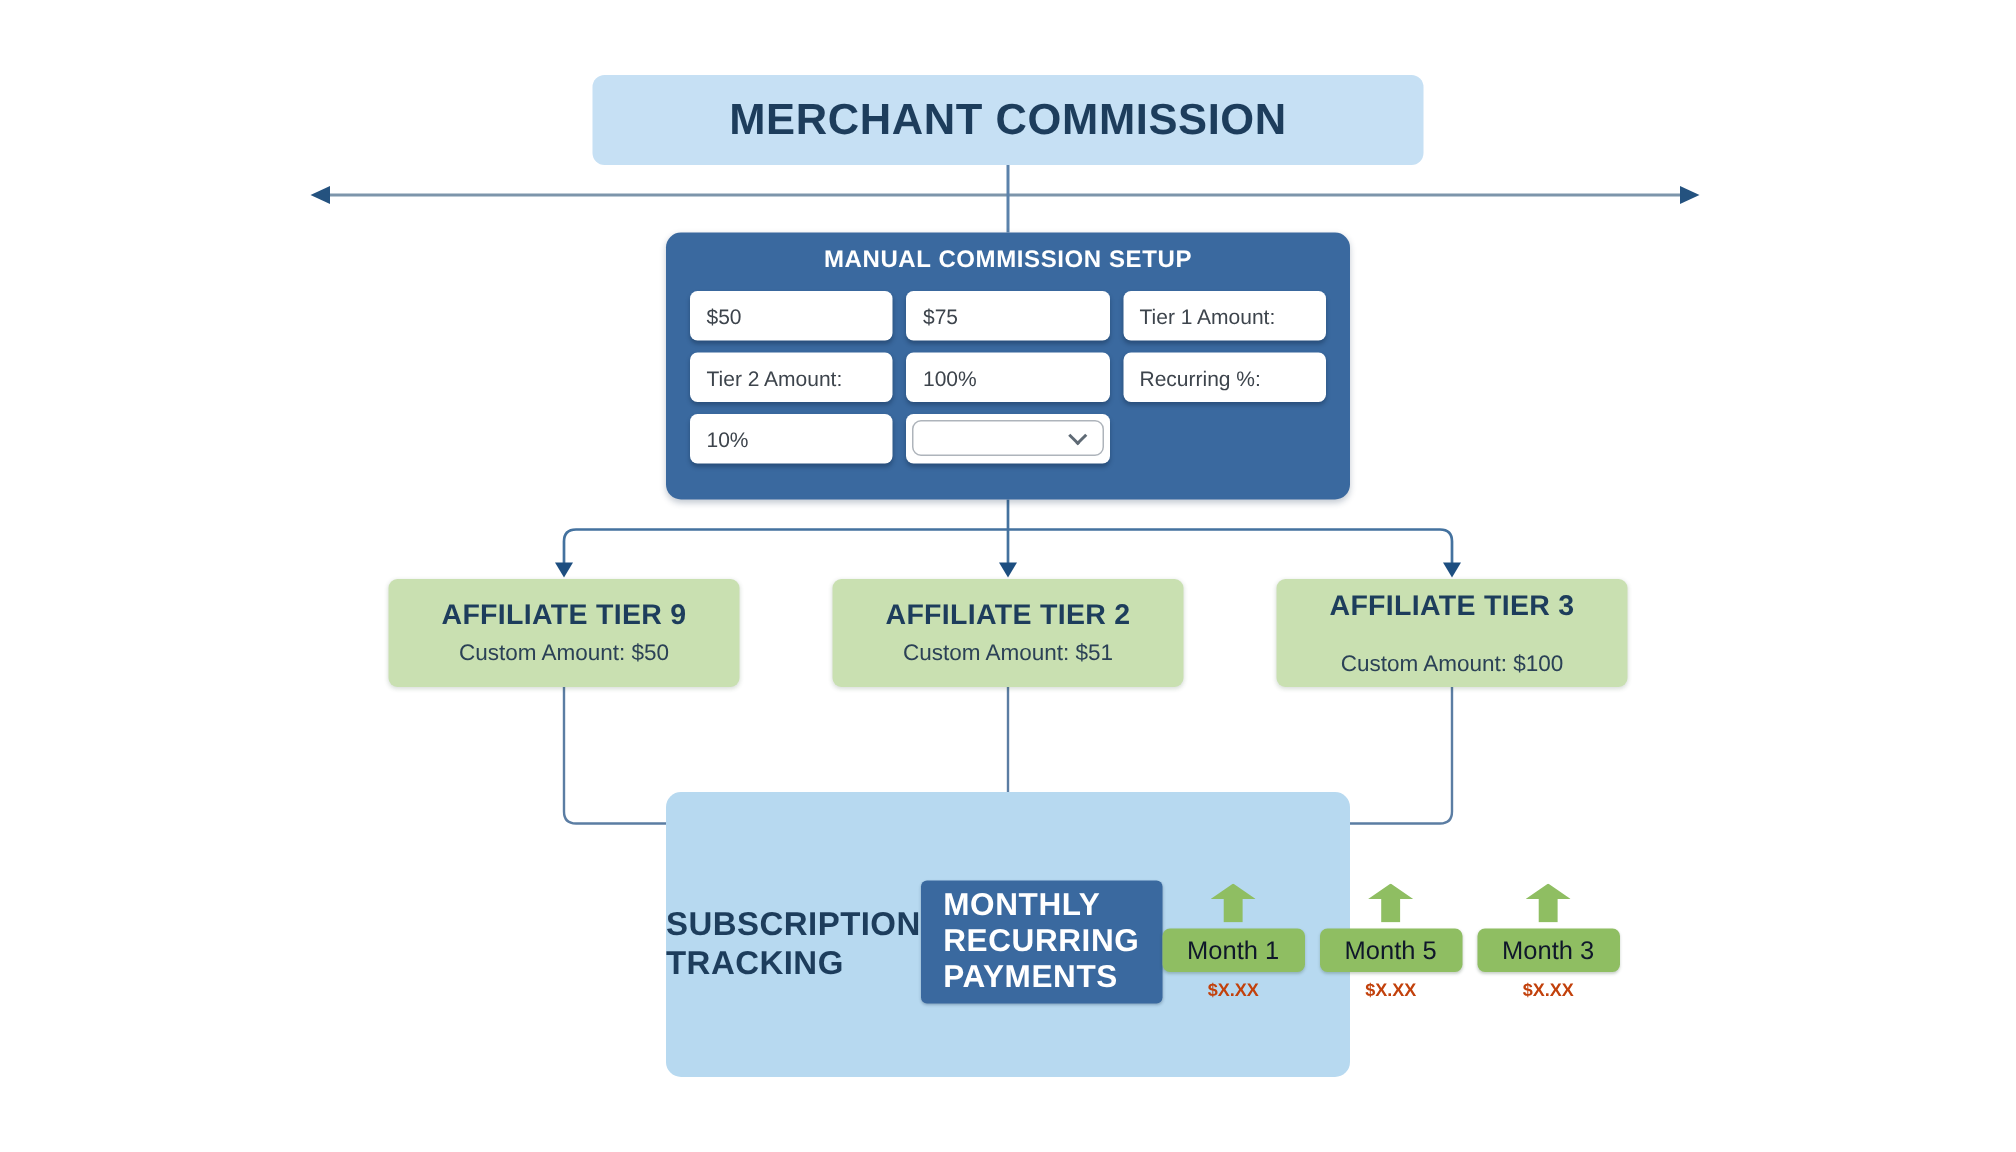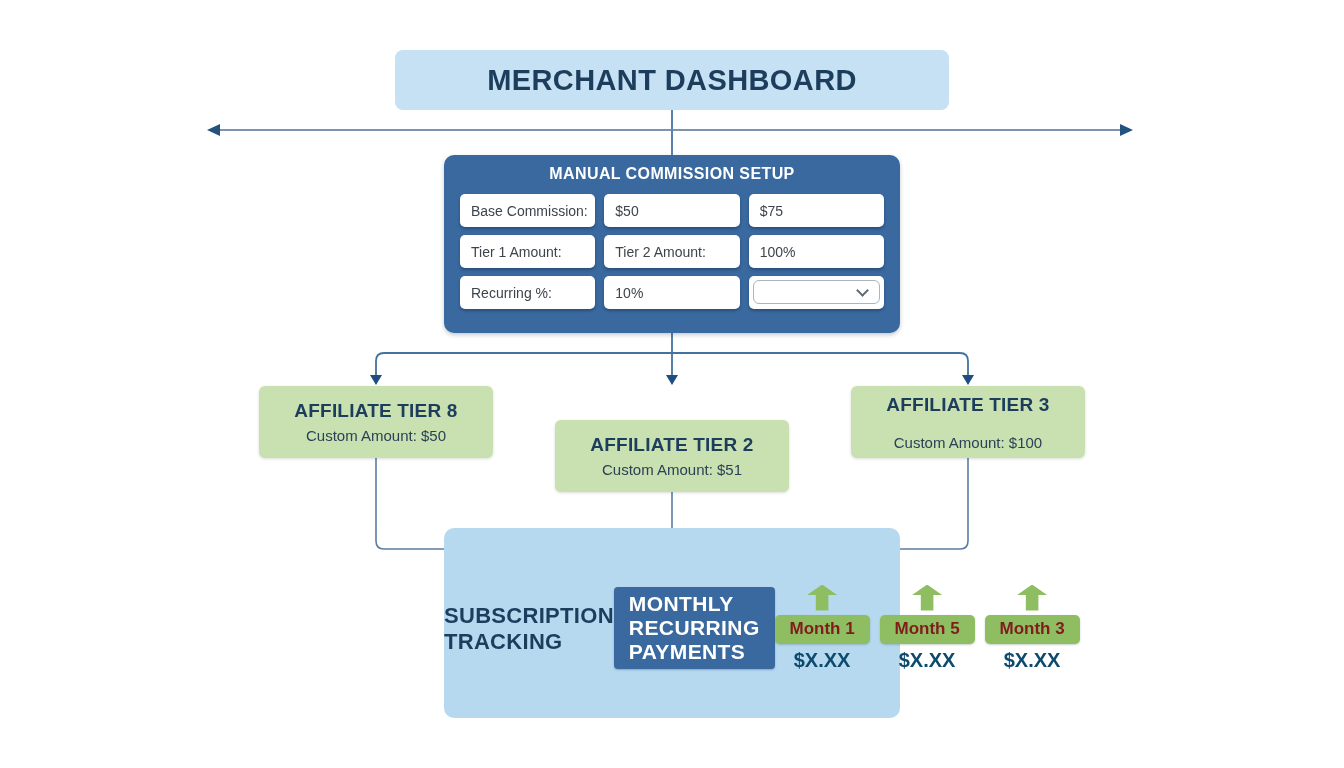--- a/index.html
+++ b/index.html
@@ -44,21 +44,21 @@
     width:7px;height:7px;border-right:2px solid #5f6a75;border-bottom:2px solid #5f6a75;
     transform:rotate(45deg);margin-right:12px;margin-top:-3px;
   }
 
   
   .tier-box{
     top:386px;width:234px;height:72px;background:#c9e0b1;border-radius:6px;
     box-shadow:0 1px 3px rgba(40,70,40,.18);
     display:flex;flex-direction:column;align-items:center;justify-content:center;gap:5px;
   }
-  .tier-1{left:259px;} .tier-2{left:555px;margin-top:34px;} .tier-3{left:851px;gap:18px;}
+  .tier-1{left:259px;} .tier-2{left:555px;} .tier-3{left:851px;gap:18px;}
   .tier-title{font-size:19px;font-weight:bold;color:#1d3d5c;letter-spacing:.2px;}
   .tier-subtitle{font-size:15px;color:#2b4156;}
 
   
   .subscription-box{
     left:444px;top:528px;width:456px;height:190px;background:#b7d9f0;border-radius:10px;
     display:flex;flex-direction:row;align-items:center;
   }
   .subscription-title{
     margin-top:11px;font-size:22px;font-weight:bold;color:#1d3d5c;letter-spacing:.3px;
@@ -69,23 +69,23 @@
   }
   .months-row{margin-top:10px;display:flex;gap:10px;}
   .month-col{width:95px;display:flex;flex-direction:column;align-items:center;}
   .up-arrow{
     width:30px;height:26px;background:#8fbe62;margin-bottom:4px;
     clip-path:polygon(50% 0%,100% 40%,71% 40%,71% 100%,29% 100%,29% 40%,0% 40%);
   }
   .month-pill{
     width:100%;height:29px;background:#8fbe62;border-radius:5px;
     display:flex;align-items:center;justify-content:center;
-    color:#7f1d1d;font-size:17px;font-weight:bold;box-shadow:0 1px 2px rgba(40,70,40,.25);
+    color:#0f172a;font-size:17px;font-weight:normal;box-shadow:0 1px 2px rgba(40,70,40,.25);
   }
-  .month-amount{margin-top:5px;font-size:20px;font-weight:bold;color:#0c4a6e;}
+  .month-amount{margin-top:5px;font-size:12px;font-weight:bold;color:#c2410c;}
 </style>
 </head>
 <body>
 
 <div class="stage">
 
   <svg class="connectors" width="1344" height="768" viewBox="0 0 1344 768">
 
     <line x1="219" y1="130" x2="1121" y2="130" stroke="#7d95ab" stroke-width="2"></line>
     <polygon points="207,130 220,124 220,136" fill="#24527f"></polygon>
@@ -98,44 +98,43 @@
     <polygon points="376,385 370,375 382,375" fill="#1d4e80"></polygon>
     <polygon points="672,385 666,375 678,375" fill="#1d4e80"></polygon>
     <polygon points="968,385 962,375 974,375" fill="#1d4e80"></polygon>
 
     <path d="M376,458 V541 Q376,549 384,549 H444" fill="none" stroke="#5b7da3" stroke-width="1.6"></path>
     <path d="M672,458 V528" fill="none" stroke="#5b7da3" stroke-width="1.6"></path>
     <path d="M968,458 V541 Q968,549 960,549 H900" fill="none" stroke="#5b7da3" stroke-width="1.6"></path>
   </svg>
 
   <div class="box header-box">
-    <div class="title">MERCHANT DASHBOARD</div>
+    <div class="title">MERCHANT COMMISSION</div>
   </div>
 
   <div class="box commission-box">
     <div class="commission-title">MANUAL COMMISSION SETUP</div>
     <div class="commission-grid">
-      <div class="cell">Base Commission:</div>
       <div class="cell">$50</div>
       <div class="cell">$75</div>
       <div class="cell">Tier 1 Amount:</div>
       <div class="cell">Tier 2 Amount:</div>
       <div class="cell">100%</div>
       <div class="cell">Recurring %:</div>
       <div class="cell">10%</div>
       <div class="cell select-cell">
         <div class="select-inner">
           <span class="chevron"></span>
         </div>
       </div>
     </div>
   </div>
 
   <div class="box tier-box tier-1">
-    <div class="tier-title">AFFILIATE TIER 8</div>
+    <div class="tier-title">AFFILIATE TIER 9</div>
     <div class="tier-subtitle">Custom Amount: $50</div>
   </div>
   <div class="box tier-box tier-2">
     <div class="tier-title">AFFILIATE TIER 2</div>
     <div class="tier-subtitle">Custom Amount: $51</div>
   </div>
   <div class="box tier-box tier-3">
     <div class="tier-title">AFFILIATE TIER 3</div>
     <div class="tier-subtitle">Custom Amount: $100</div>
   </div>

